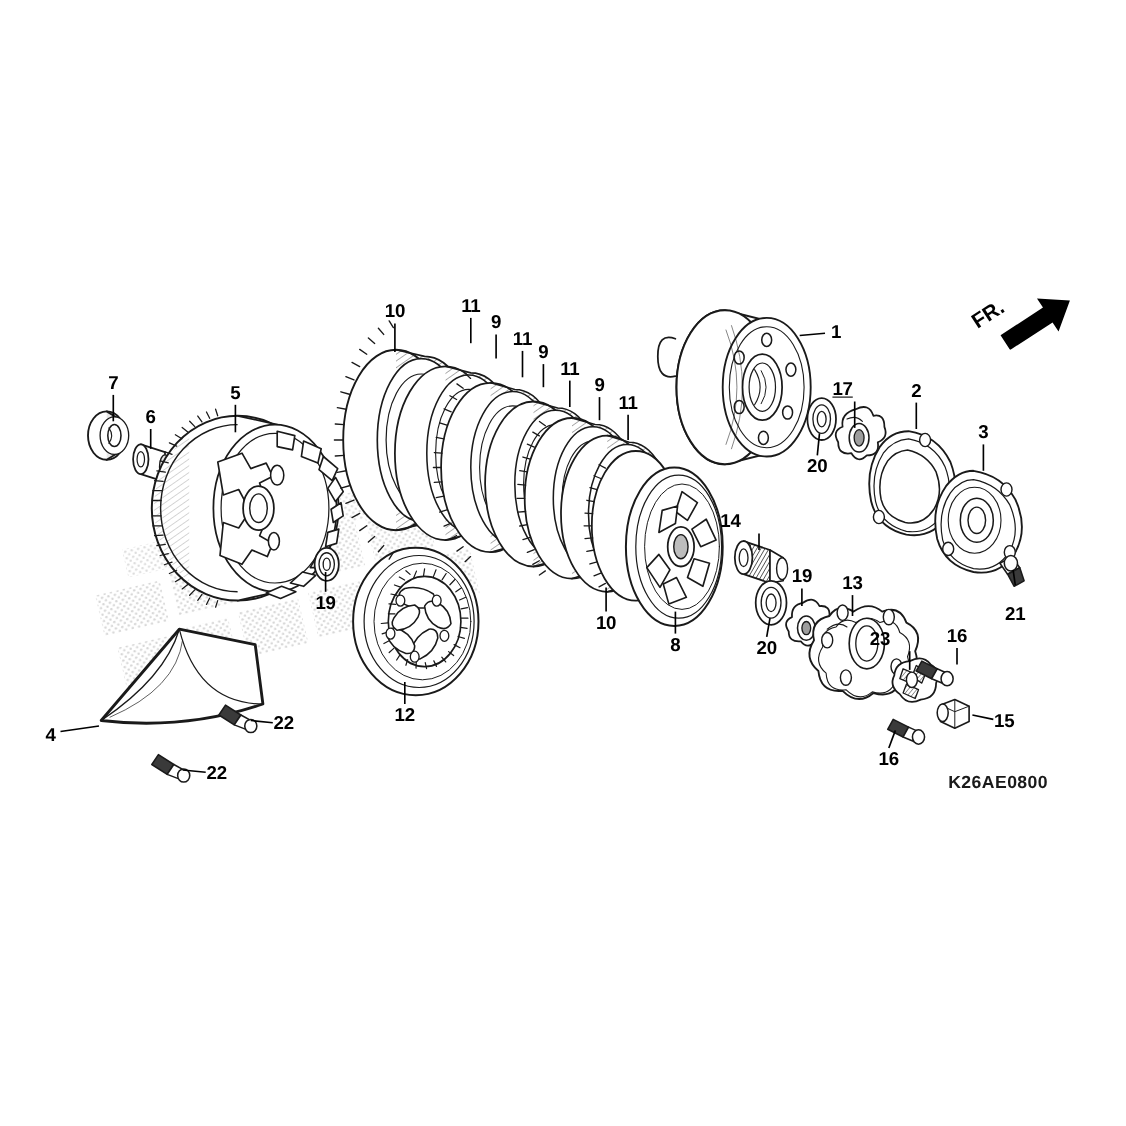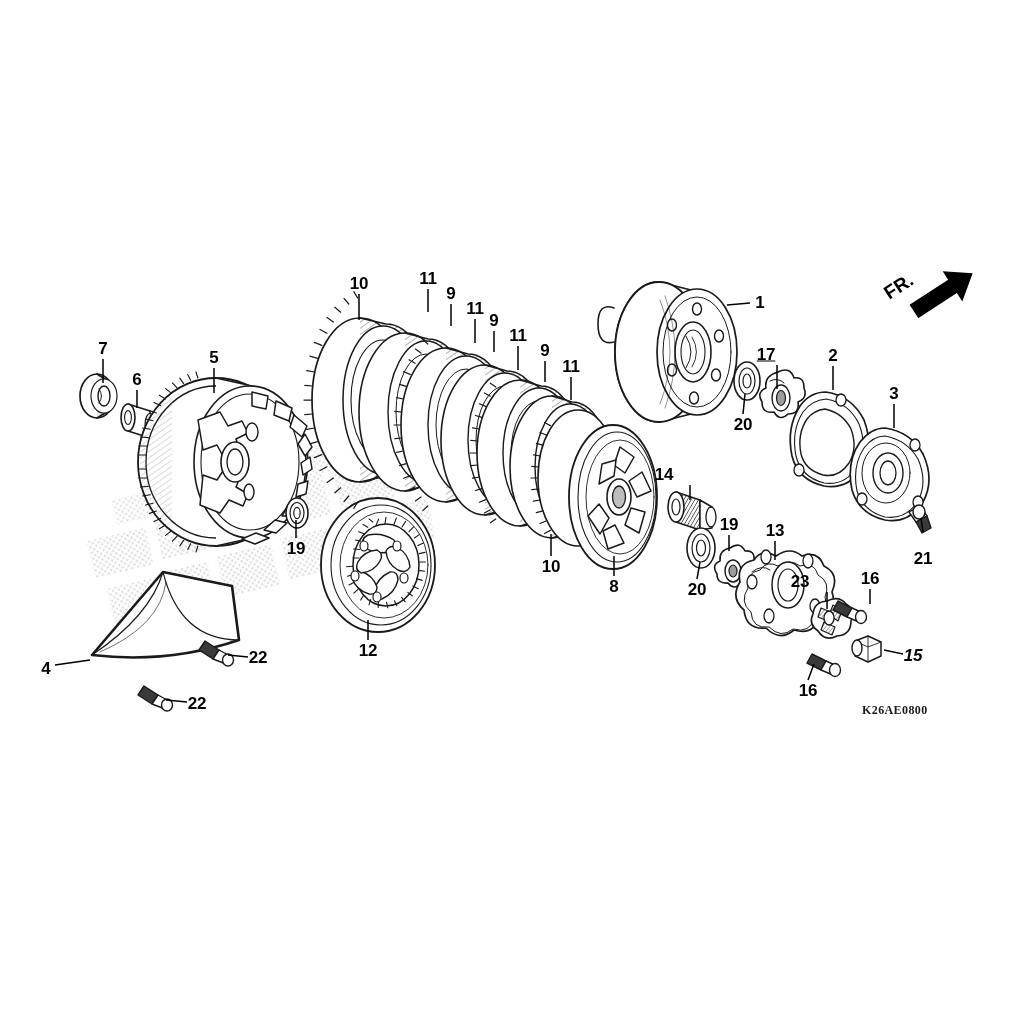--- a/index.html
+++ b/index.html
@@ -18,22 +18,22 @@
     font-size:17px;
     line-height:17px;
     color:#000;
     white-space:nowrap;
     transform:translate(-50%,-50%);
     letter-spacing:-0.2px;
   }
   #partcode{
     position:absolute;
     left:862px;top:703px;
-    font-family:Liberation Serif, serif;
-    font-size:12px;
+    font-family:Liberation Sans, sans-serif;
+    font-size:16px;
     font-weight:bold;
     letter-spacing:0.4px;
     color:#1a1a1a;
     white-space:nowrap;
   }
   #frlabel{
     position:absolute;
     left:886px;top:284px;
     font-family:"Liberation Sans", sans-serif;
     font-weight:bold;
@@ -560,21 +560,21 @@
       <div class="callout" style="left: 743px; top: 424px;">20</div>
       <div class="callout" style="left: 766px; top: 354px; text-decoration: underline;">17</div>
       <div class="callout" style="left: 833px; top: 355px;">2</div>
       <div class="callout" style="left: 894px; top: 393px;">3</div>
       <div class="callout" style="left: 664px; top: 474px; text-align: right;">14</div>
       <div class="callout" style="left: 729px; top: 524px;">19</div>
       <div class="callout" style="left: 697px; top: 589px;">20</div>
       <div class="callout" style="left: 775px; top: 530px;">13</div>
       <div class="callout" style="left: 800px; top: 581px;">23</div>
       <div class="callout" style="left: 870px; top: 578px;">16</div>
-      <div class="callout" style="left: 913px; top: 655px; font-style: italic;">15</div>
+      <div class="callout" style="left: 913px; top: 655px;">15</div>
       <div class="callout" style="left: 808px; top: 690px;">16</div>
       <div class="callout" style="left: 923px; top: 558px;">21</div>
     </div>
 
   <svg style="position:absolute;left:905px;top:258px;width:90px;height:60px;" viewBox="0 0 90 60">
     <g transform="rotate(-33 45 30)">
       <path d="M2 22 L48 22 L48 12 L72 30 L48 48 L48 38 L2 38 Z" fill="#000"></path>
     </g>
   </svg>
   <div id="frlabel">FR.</div>

